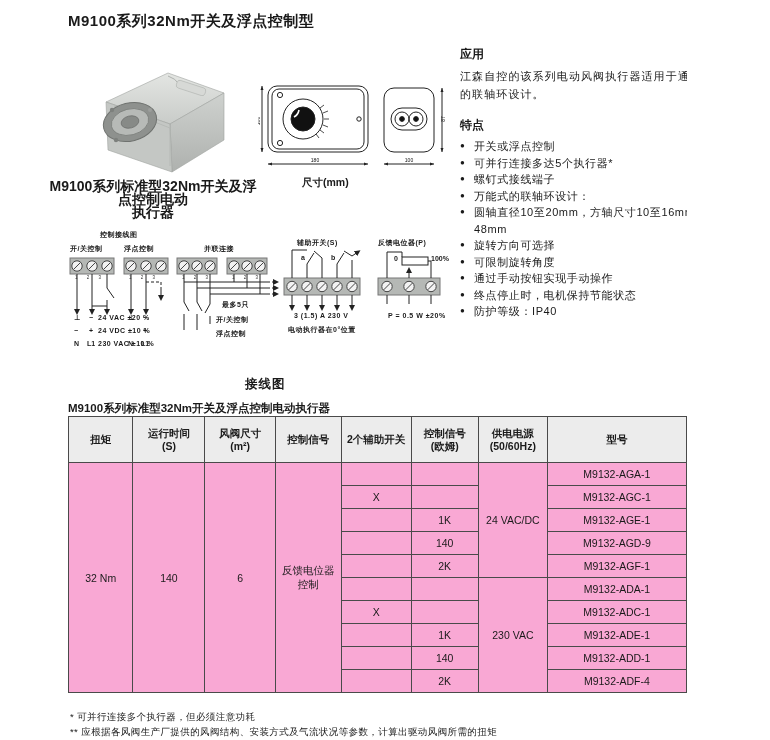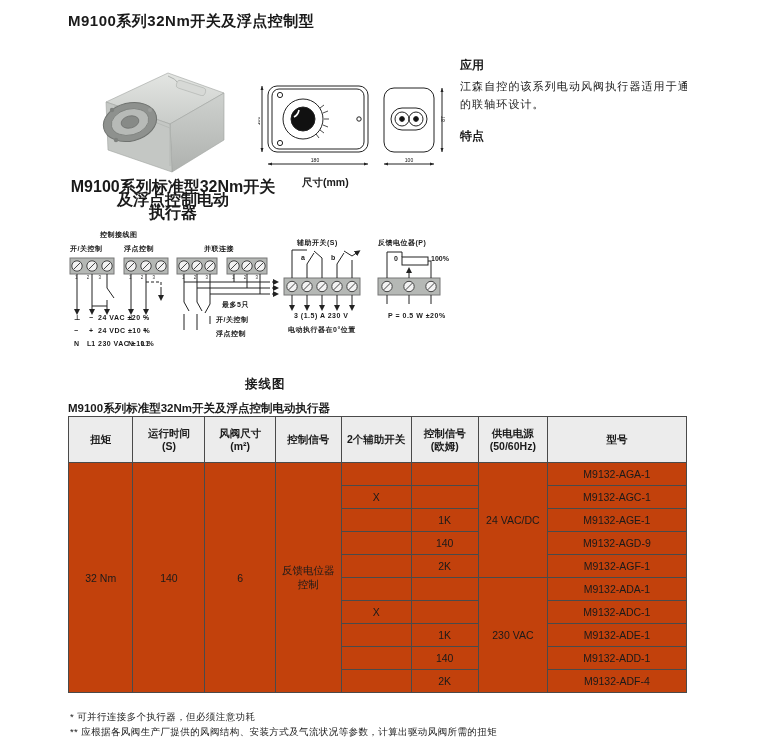--- a/index.html
+++ b/index.html
@@ -9,29 +9,29 @@
 
   .abs { position:absolute; }
   .pre { white-space:pre-line; }
 
   
   .doc-title { left:68px; top:12px; font-size:15px; font-weight:bold; letter-spacing:0.5px; }
   .tbl-title { left:68px; top:401px; font-size:11.5px; font-weight:bold; }
 
   
   .photo { left:72px; top:60px; }
-  .photo-caption { left:68px; top:180px; width:210px; text-align:center;
-                   font-size:16px; font-weight:bold; line-height:13px; }
+  .photo-caption { left:48px; top:180px; width:210px; text-align:center;
+                   font-size:14px; font-weight:bold; line-height:13px; }
 
   
   .dims { left:258px; top:80px; }
   .dims-caption { left:302px; top:176px; font-size:10.5px; font-weight:bold; }
 
   
-  .rcol { left:460px; top:57px; width:300px;font-family:Liberation Mono, monospace; }
+  .rcol { left:460px; top:46px; width:300px; }
   .rcol h3 { font-size:12px; font-weight:bold; margin-bottom:4px; }
   .rcol p { font-size:11px; line-height:18px; letter-spacing:1.1px; }
   .rcol .feat-head { margin-top:14px; }
   ul.features { list-style:none; margin-top:3px; }
   ul.features li { position:relative; padding-left:14px; font-size:11px;
                    line-height:16.5px; letter-spacing:0.6px; }
   ul.features li::before { content:"●"; position:absolute; left:0; top:0;
                            font-size:8px; line-height:16.5px; }
 
   
@@ -41,21 +41,21 @@
   .wiring .tnum { position:absolute; font-size:4.5px; word-spacing:8px; color:#333; white-space:nowrap; }
   .wiring-caption { left:245px; top:376px; font-size:12.5px; font-weight:bold; letter-spacing:1px; }
 
   
   .spec { left:68px; top:416px; }
   table.spec-table { border-collapse:collapse; table-layout:fixed; }
   table.spec-table th, table.spec-table td {
     border:1px solid #4a4a4a; text-align:center; vertical-align:middle;
     font-size:10.5px; padding:0 2px; }
   table.spec-table th { background:#ececec; font-weight:bold; height:46px; line-height:13px; }
-  table.spec-table td { height:23px; background:#c2410c;text-align:center; }
+  table.spec-table td { height:23px; background:#f9a8d4;text-align:center; }
   .footnote1 { left:70px; top:711px; font-size:9.5px; letter-spacing:0.4px; }
   .footnote2 { left:70px; top:726px; font-size:9.5px; letter-spacing:0.4px; }
 
   svg text { font-family:"Liberation Sans","DejaVu Sans",sans-serif; }
 </style>
 </head>
 <body>
 
 <div id="page">
 
@@ -135,20 +135,32 @@
       <text x="151" y="82" font-size="5" text-anchor="middle" fill="#111">100</text>
       <text x="189" y="41" font-size="5" fill="#111" transform="rotate(-90 187 41)" text-anchor="middle">87</text>
     </svg>
   </div>
   <div class="abs dims-caption">尺寸(mm)</div>
 
   <div class="abs rcol">
     <h3>应用</h3>
     <p>江森自控的该系列电动风阀执行器适用于通风、万能式的联轴环设计。</p>
     <h3 class="feat-head">特点</h3>
+    <ul class="features">
+      <li>开关或浮点控制</li>
+      <li>可并行连接多达5个执行器*</li>
+      <li>螺钉式接线端子</li>
+      <li>万能式的联轴环设计：</li>
+      <li>圆轴直径10至20mm，方轴尺寸10至16mm，轴长最小48mm</li>
+      <li>旋转方向可选择</li>
+      <li>可限制旋转角度</li>
+      <li>通过手动按钮实现手动操作</li>
+      <li>终点停止时，电机保持节能状态</li>
+      <li>防护等级：IP40</li>
+    </ul>
   </div>
 
   <div class="abs wiring">
     <svg class="abs" style="left:0;top:0" width="400" height="150" viewBox="0 0 400 150">
       <defs>
         <g id="screw">
             <circle r="5.2" fill="#f2f2f2" stroke="#444" stroke-width="1"></circle>
             <line x1="-3.4" y1="3.4" x2="3.4" y2="-3.4" stroke="#444" stroke-width="1"></line>
           </g>
         <marker id="arr" markerWidth="6" markerHeight="6" refX="3" refY="3" orient="auto">

